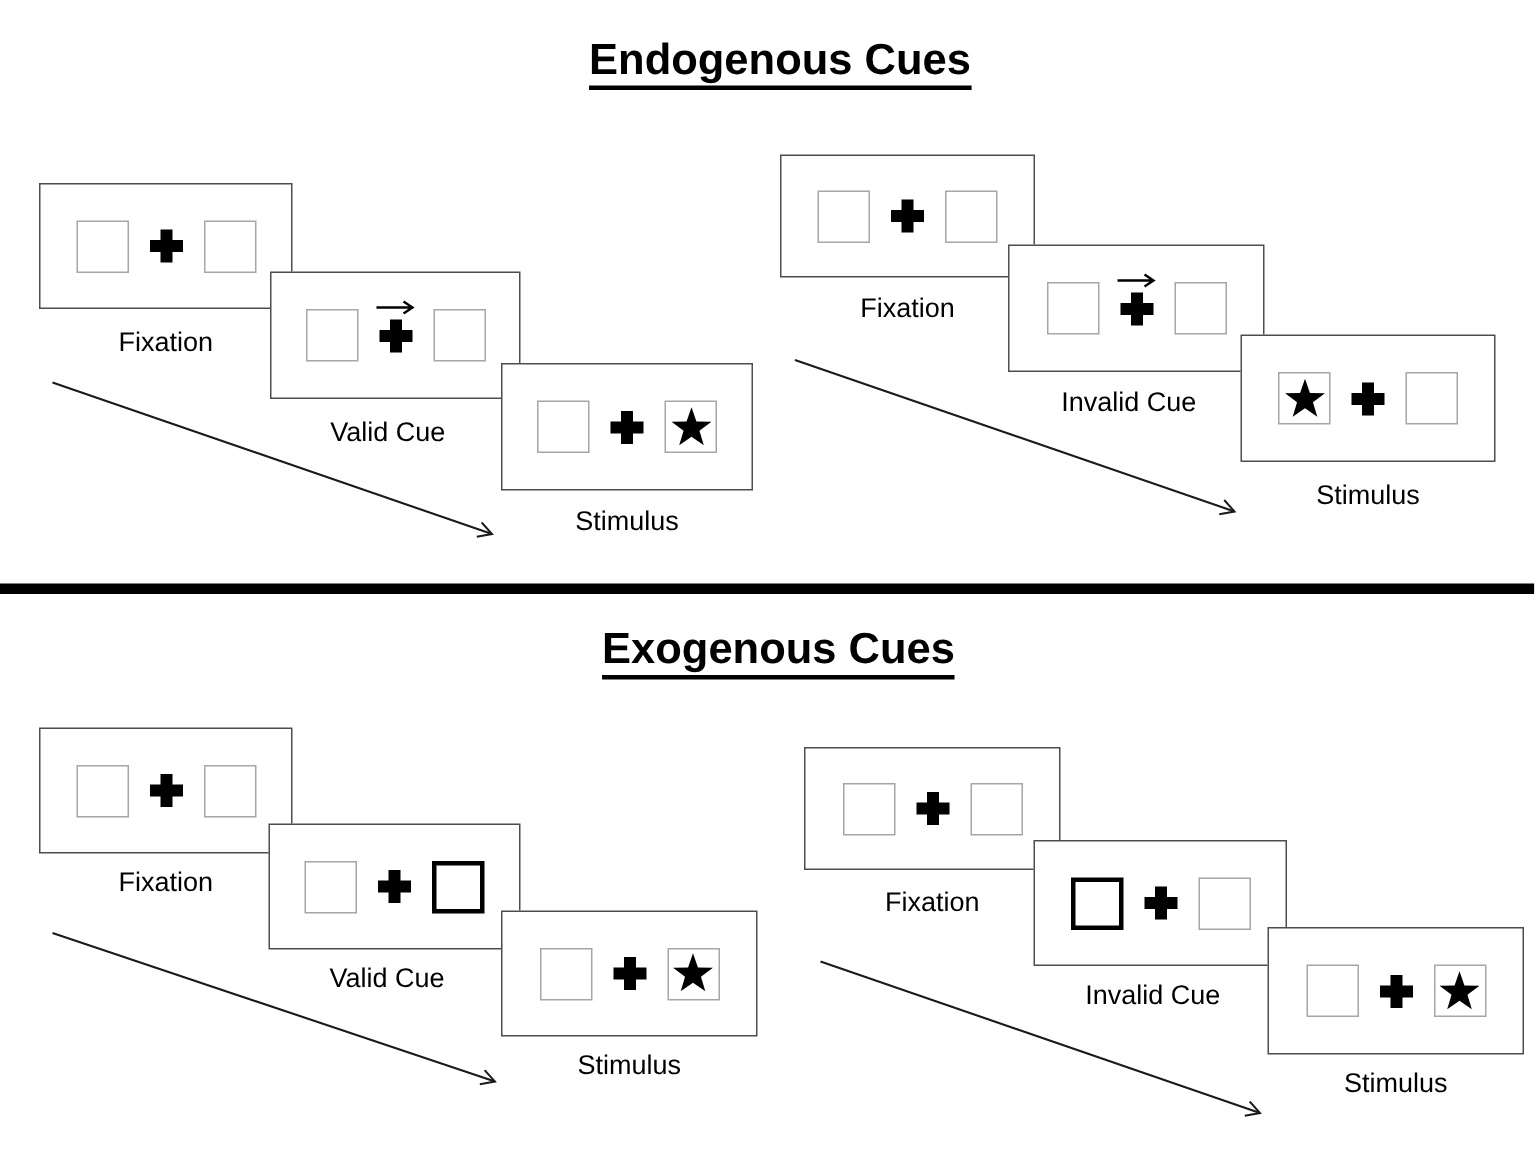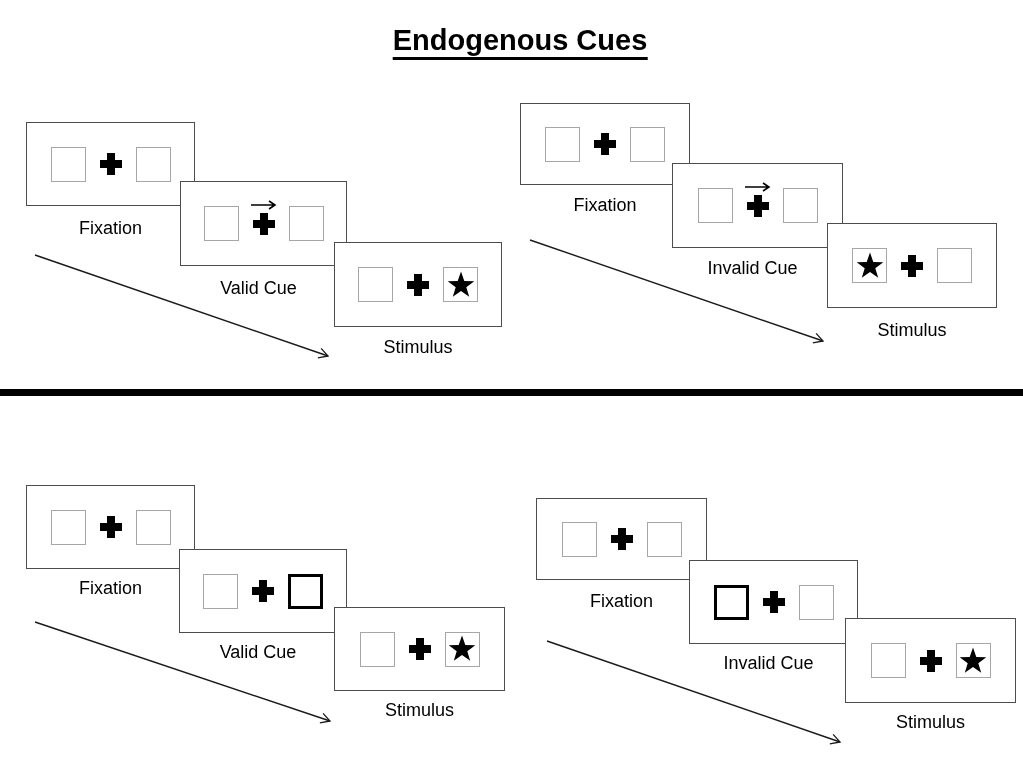--- a/index.html
+++ b/index.html
@@ -32,20 +32,23 @@
       <marker id="ah" markerWidth="16" markerHeight="14" refX="11" refY="6" orient="auto" markerUnits="userSpaceOnUse">
         <polyline points="2,1 11,6 2,11" fill="none" stroke="#1a1a1a" stroke-width="1.3"></polyline>
       </marker>
     </defs>
   </svg>
 
   <div class="title" style="left:520px;top:24px">
     <span class="title-text">Endogenous Cues</span>
   </div>
   <div class="divider"></div>
+  <div class="title" style="left:519px;top:417px">
+    <span class="title-text">Exogenous Cues</span>
+  </div>
 
   <div class="panel" style="left:26px;top:122px;width:169px;height:84px">
     <div class="box"></div>
     <div class="mid">
         <div class="plus"></div>
       </div>
     <div class="box"></div>
   </div>
   <div class="plabel" style="left:26px;top:218px;width:169px">Fixation</div>
 

